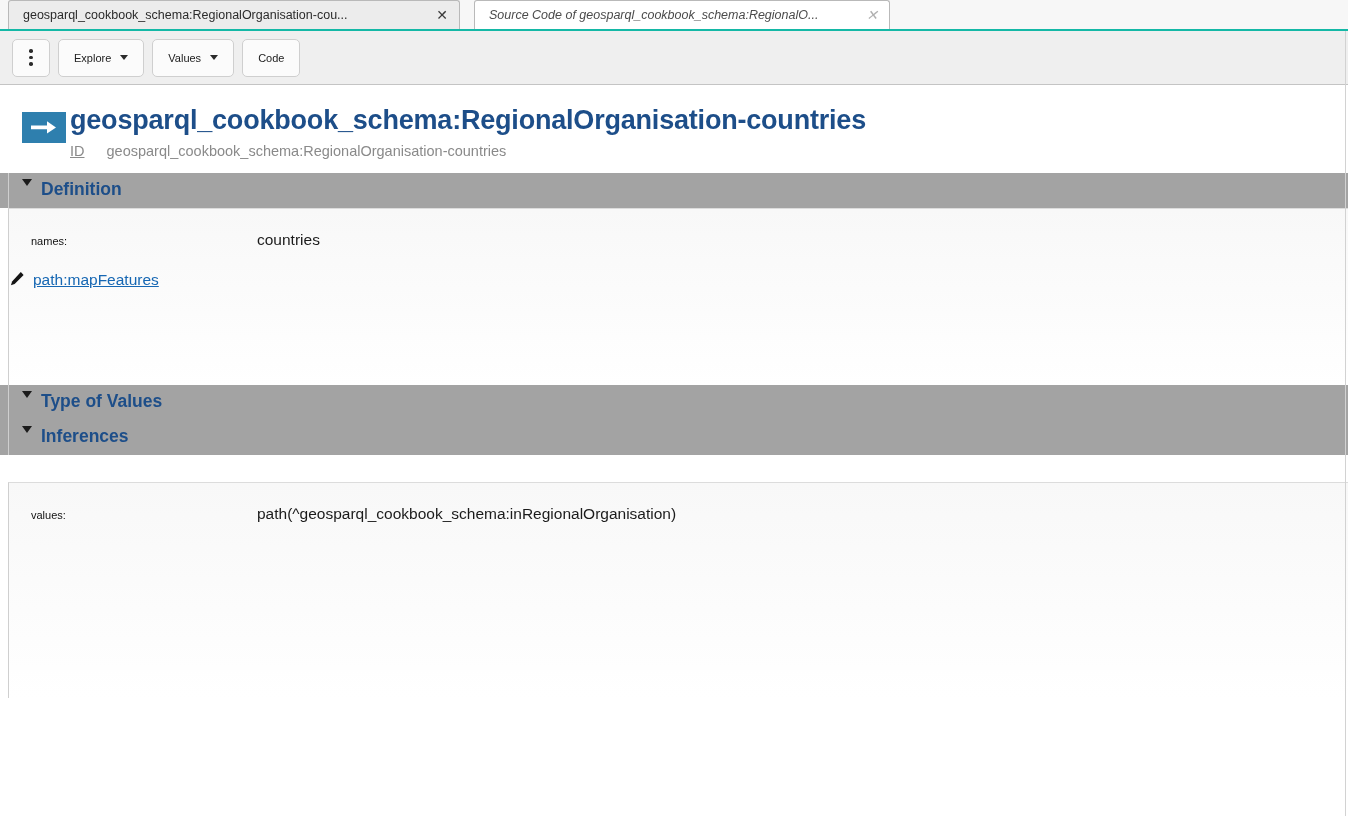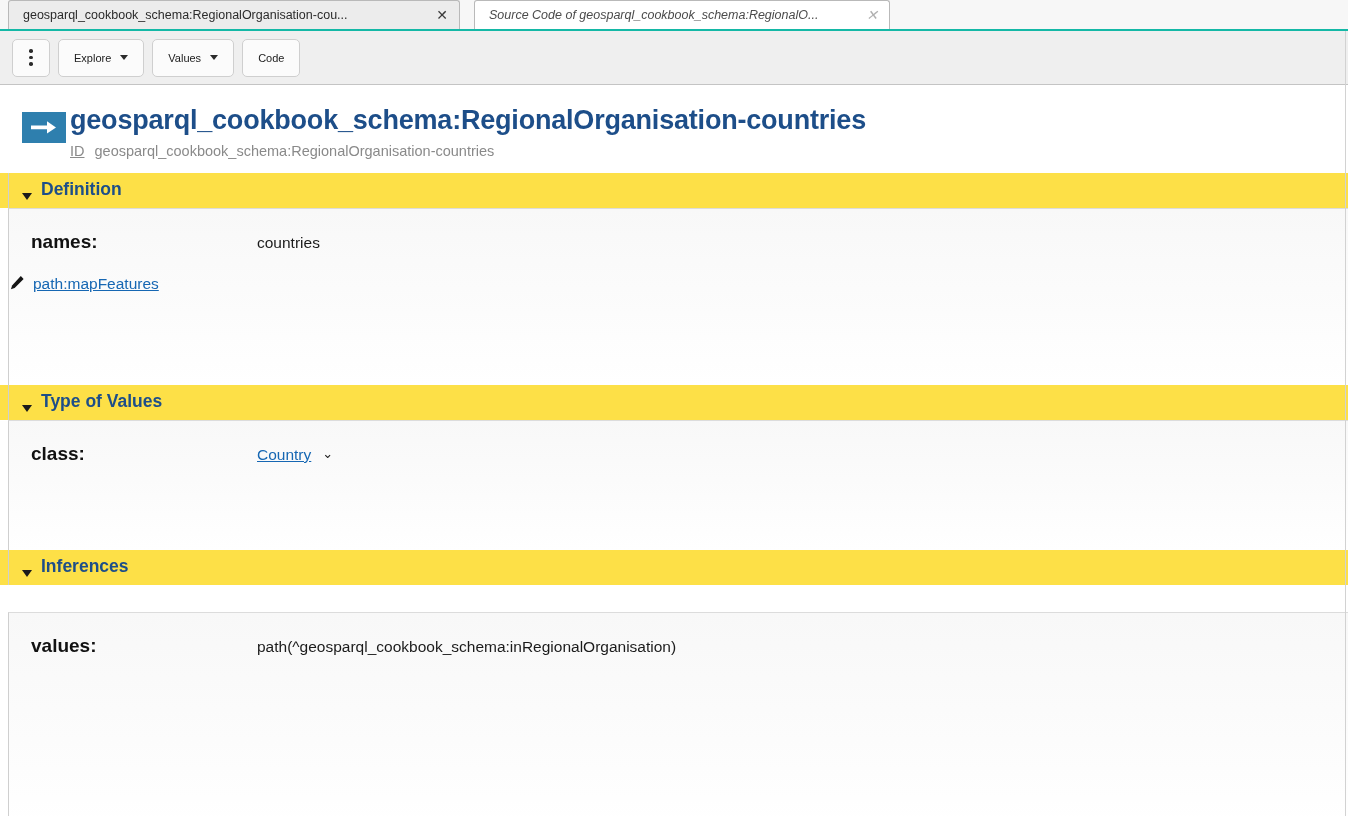--- a/index.html
+++ b/index.html
@@ -144,32 +144,32 @@
     color: #1d4e89;
     letter-spacing: -0.2px;
     line-height: 1.15;
   }
   .entity-id-row {
     margin-top: 7px;
     font-size: 14.5px;
     color: #8a8a8a;
     display: flex;
     align-items: baseline;
-    gap: 10px;
+    gap: 22px;
   }
   .entity-id-label { text-decoration: underline; }
 
   
   .sections { margin-top: 14px; }
   .section-header {
     display: flex;
-    align-items: flex-end;
+    align-items: flex-start;
     gap: 9px;
     padding: 6px 0 8px 22px;
-    background: #fde047;
+    background: #a3a3a3;
     position: relative;
   }
   .section-header::before {
     content: "";
     position: absolute;
     left: 8px;
     top: 0;
     bottom: 0;
     width: 1px;
     background: #cfcfcf;
@@ -199,22 +199,22 @@
 
   .prop-row {
     display: flex;
     align-items: baseline;
     padding-top: 22px;
   }
   .prop-label {
     width: 248px;
     padding-left: 22px;
     box-sizing: border-box;
-    font-size: 19px;
-    font-weight: bold;
+    font-size: 11px;
+    font-weight: normal;
     color: #111111;
   }
   .prop-value {
     font-size: 15.5px;
     color: #1b1b1b;
     display: flex;
     align-items: flex-start;
     gap: 8px;
   }
   .link {
@@ -310,29 +310,20 @@
         </span>
         <span class="link">path:mapFeatures</span>
       </div>
     </div>
   </div>
 
   <div class="section-header">
     <span class="sec-caret"></span>
     <span class="section-title">Type of Values</span>
   </div>
-  <div class="section-body tov">
-    <div class="prop-row">
-      <div class="prop-label">class:</div>
-      <div class="prop-value">
-        <span class="link">Country</span>
-        <span class="chev">⌄</span>
-      </div>
-    </div>
-  </div>
 
   <div class="section-header">
     <span class="sec-caret"></span>
     <span class="section-title">Inferences</span>
   </div>
   <div class="section-body inf">
     <div class="prop-row">
       <div class="prop-label">values:</div>
       <div class="prop-value">
         <span>path(^geosparql_cookbook_schema:inRegionalOrganisation)</span>

